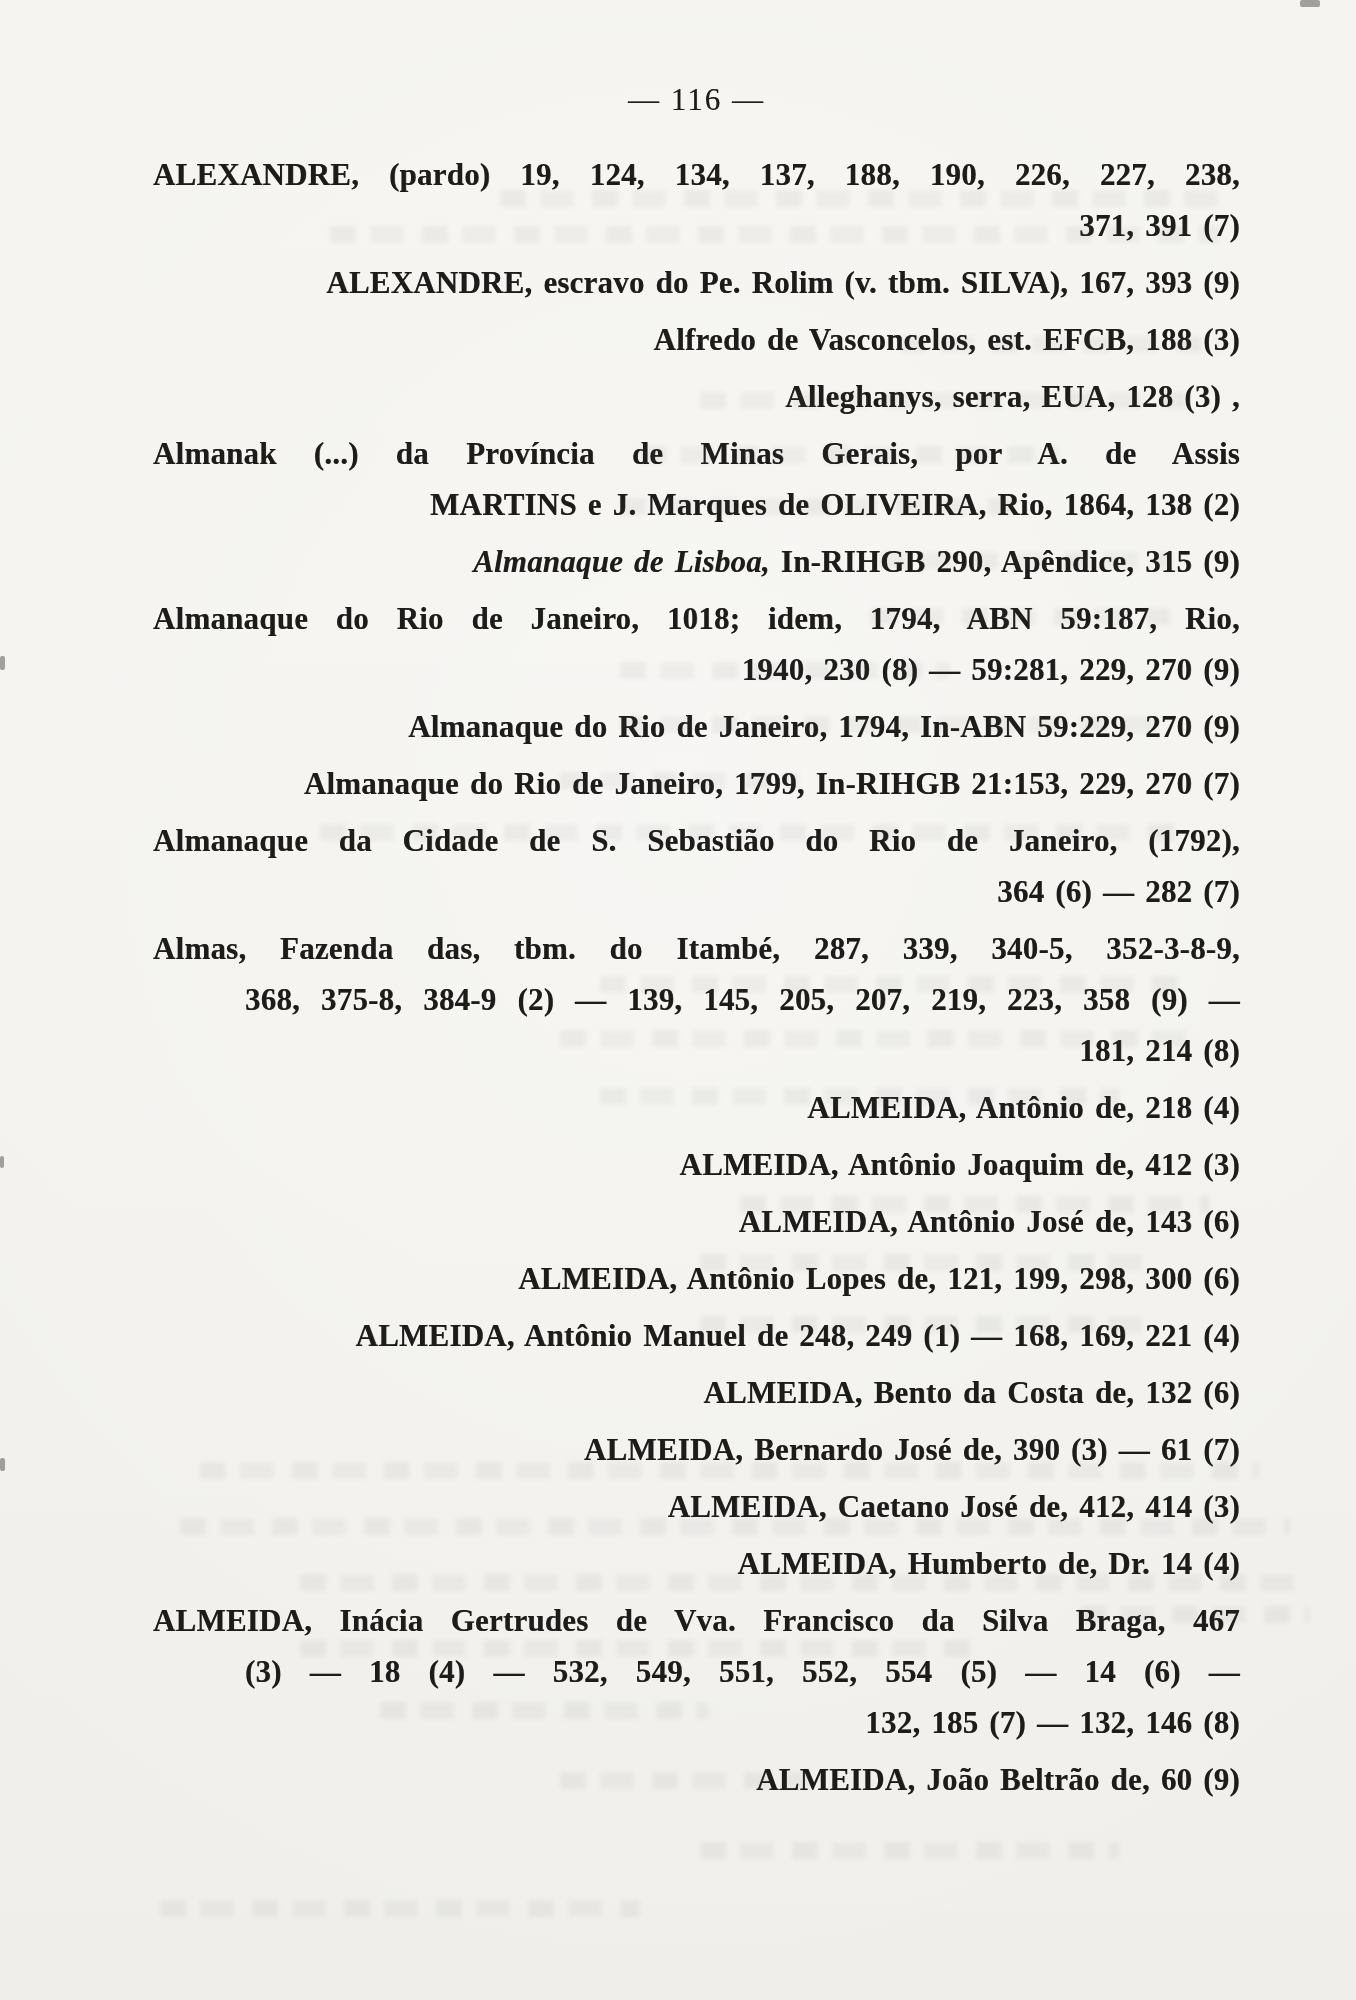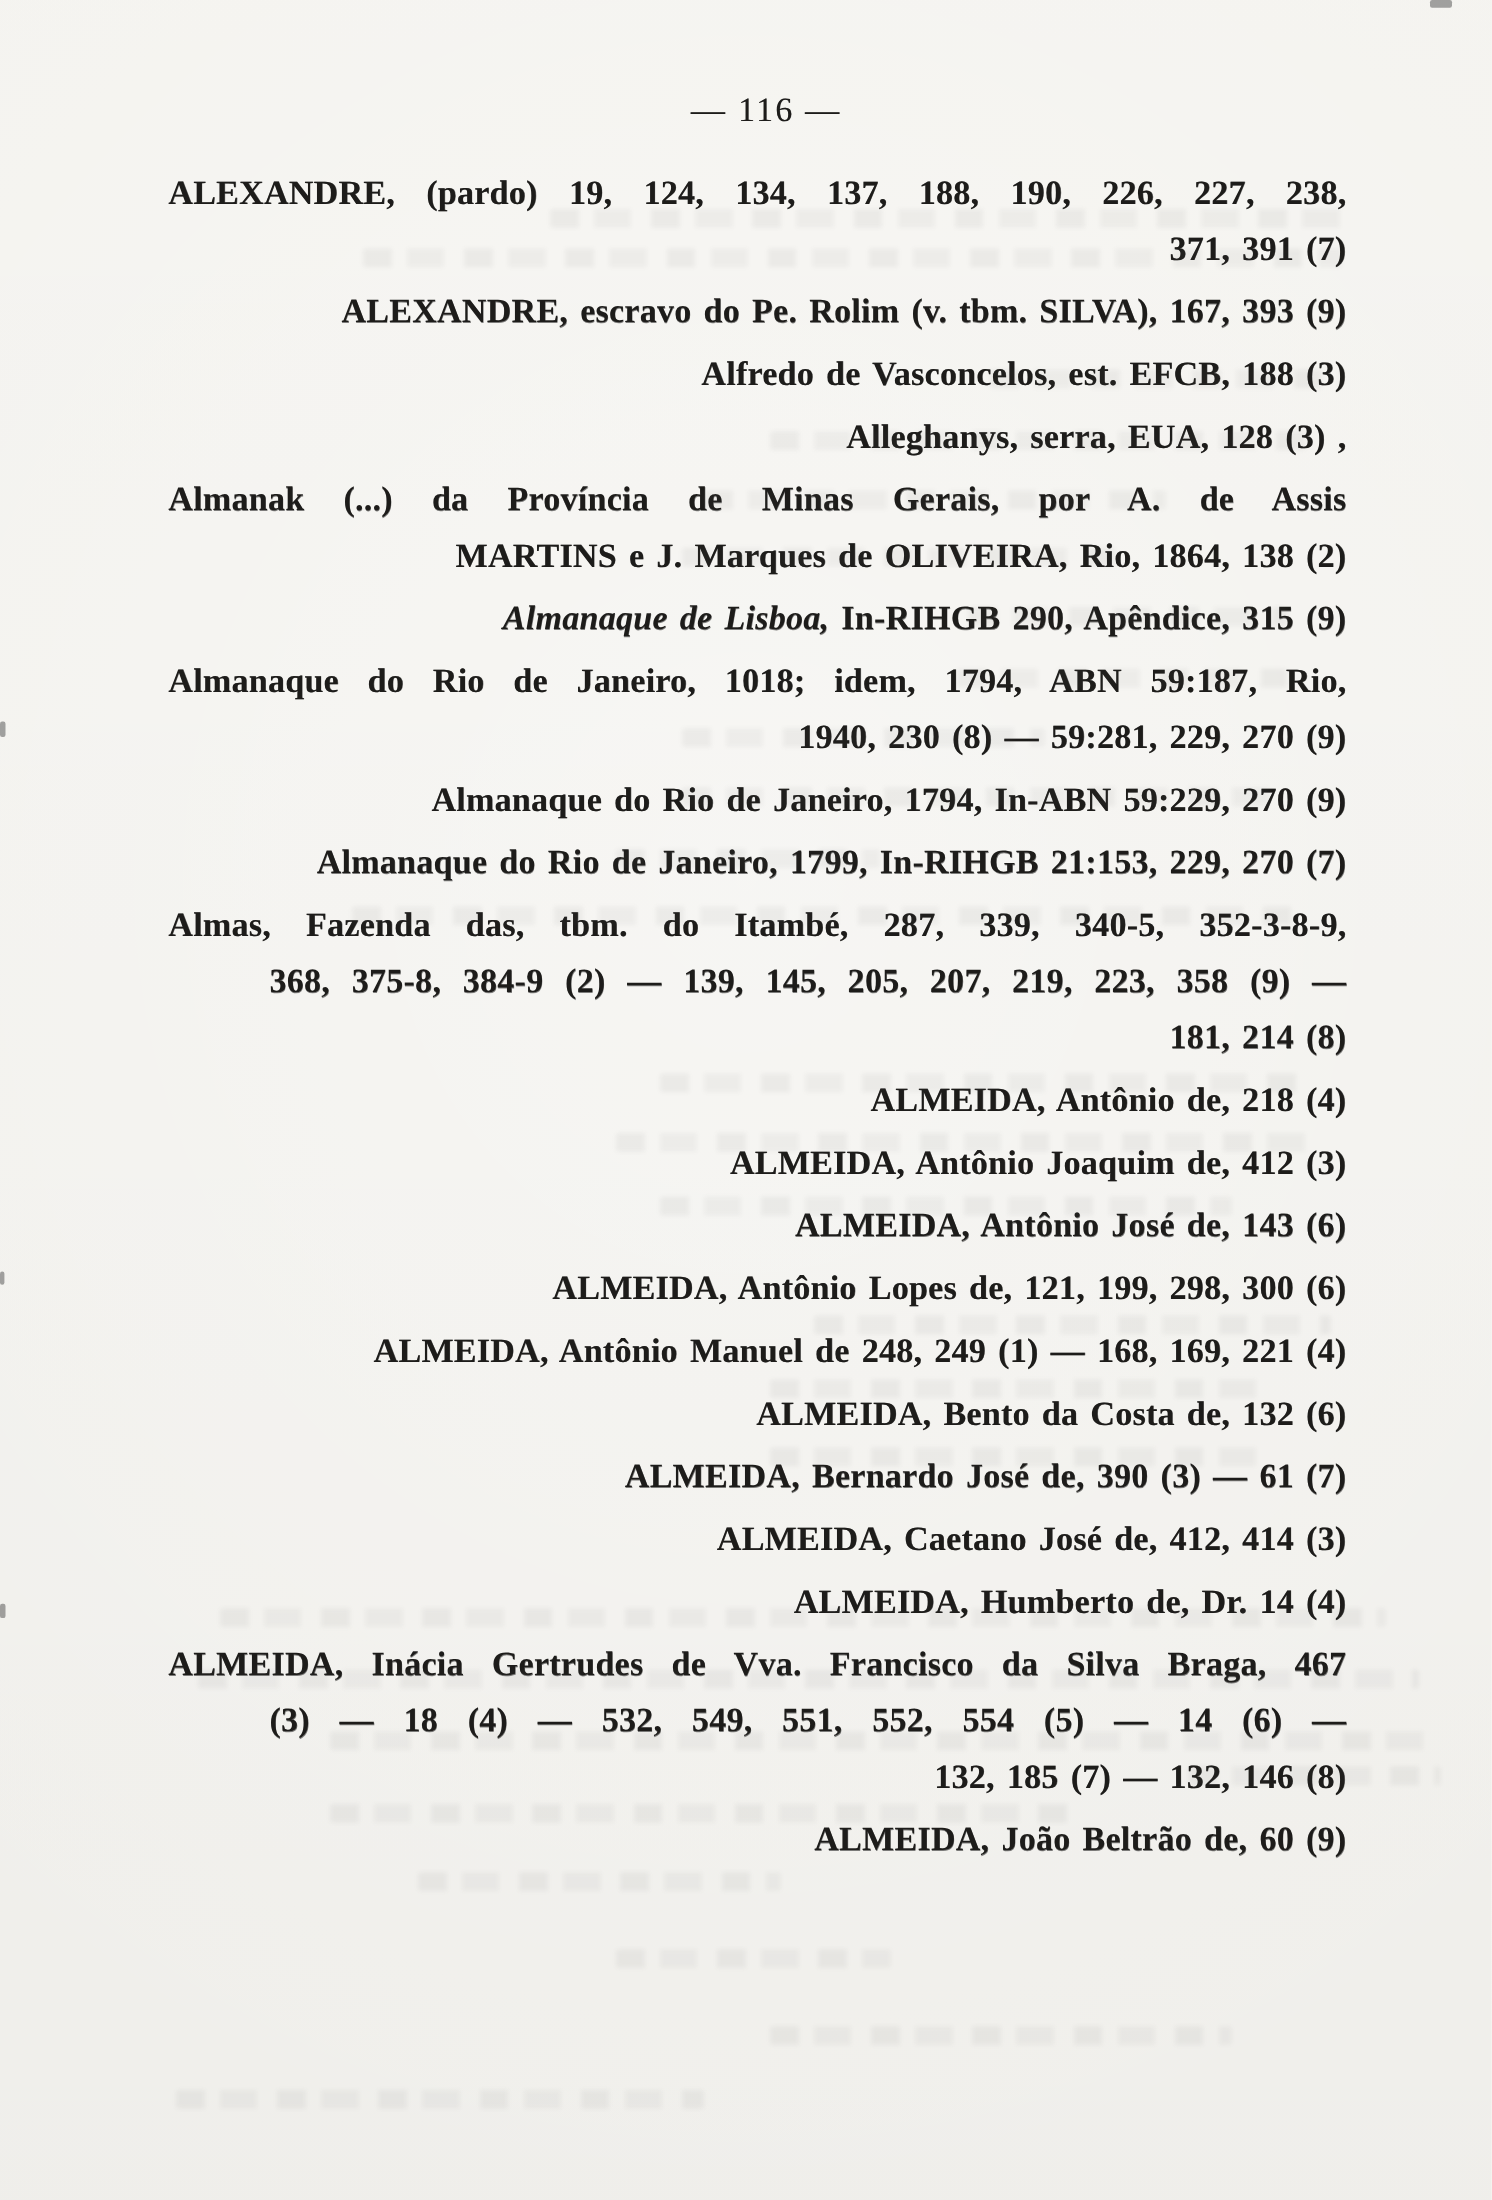--- a/index.html
+++ b/index.html
@@ -20,21 +20,21 @@
     position:absolute; top:82px; left:153px; width:1087px;
     text-align:center; font-size:31px; font-weight:400; letter-spacing:2px;
     text-shadow:.3px .3px .4px rgba(25,25,25,.55);
   }
   #entries {
     position:absolute; top:149px; left:153px; width:1087px;
     font-size:31px; font-weight:700; line-height:51px;
     word-spacing:3px; letter-spacing:.2px;
     text-shadow:.3px .3px .4px rgba(25,25,25,.55);
   }
-  .entry { margin:0 16px 6px 0; }
+  .entry { margin:0 0 6px 0; }
   .line { text-align:right; }
   .line.cont { padding-left:92px; }
   .line.just { text-align:justify; text-align-last:justify; }
   .line i { font-style:italic; }
   
   .ghost {
     position:absolute; height:17px; border-radius:3px;
     opacity:.5; filter:blur(2px); pointer-events:none;
     background:repeating-linear-gradient(90deg,
       rgba(95,95,95,.14) 0 26px, rgba(0,0,0,0) 26px 40px,
@@ -72,20 +72,24 @@
       </div>
       <div class="entry">
         <div class="line just">Almanaque do Rio de Janeiro, 1018; idem, 1794, ABN 59:187, Rio,</div>
         <div class="line cont">1940, 230 (8) — 59:281, 229, 270 (9)</div>
       </div>
       <div class="entry">
         <div class="line">Almanaque do Rio de Janeiro, 1794, In-ABN 59:229, 270 (9)</div>
       </div>
       <div class="entry">
         <div class="line">Almanaque do Rio de Janeiro, 1799, In-RIHGB 21:153, 229, 270 (7)</div>
+      </div>
+      <div class="entry">
+        <div class="line just">Almanaque da Cidade de S. Sebastião do Rio de Janeiro, (1792),</div>
+        <div class="line cont">364 (6) — 282 (7)</div>
       </div>
       <div class="entry">
         <div class="line just">Almas, Fazenda das, tbm. do Itambé, 287, 339, 340-5, 352-3-8-9,</div>
         <div class="line cont just">368, 375-8, 384-9 (2) — 139, 145, 205, 207, 219, 223, 358 (9) —</div>
         <div class="line cont">181, 214 (8)</div>
       </div>
       <div class="entry">
         <div class="line">ALMEIDA, Antônio de, 218 (4)</div>
       </div>
       <div class="entry">

